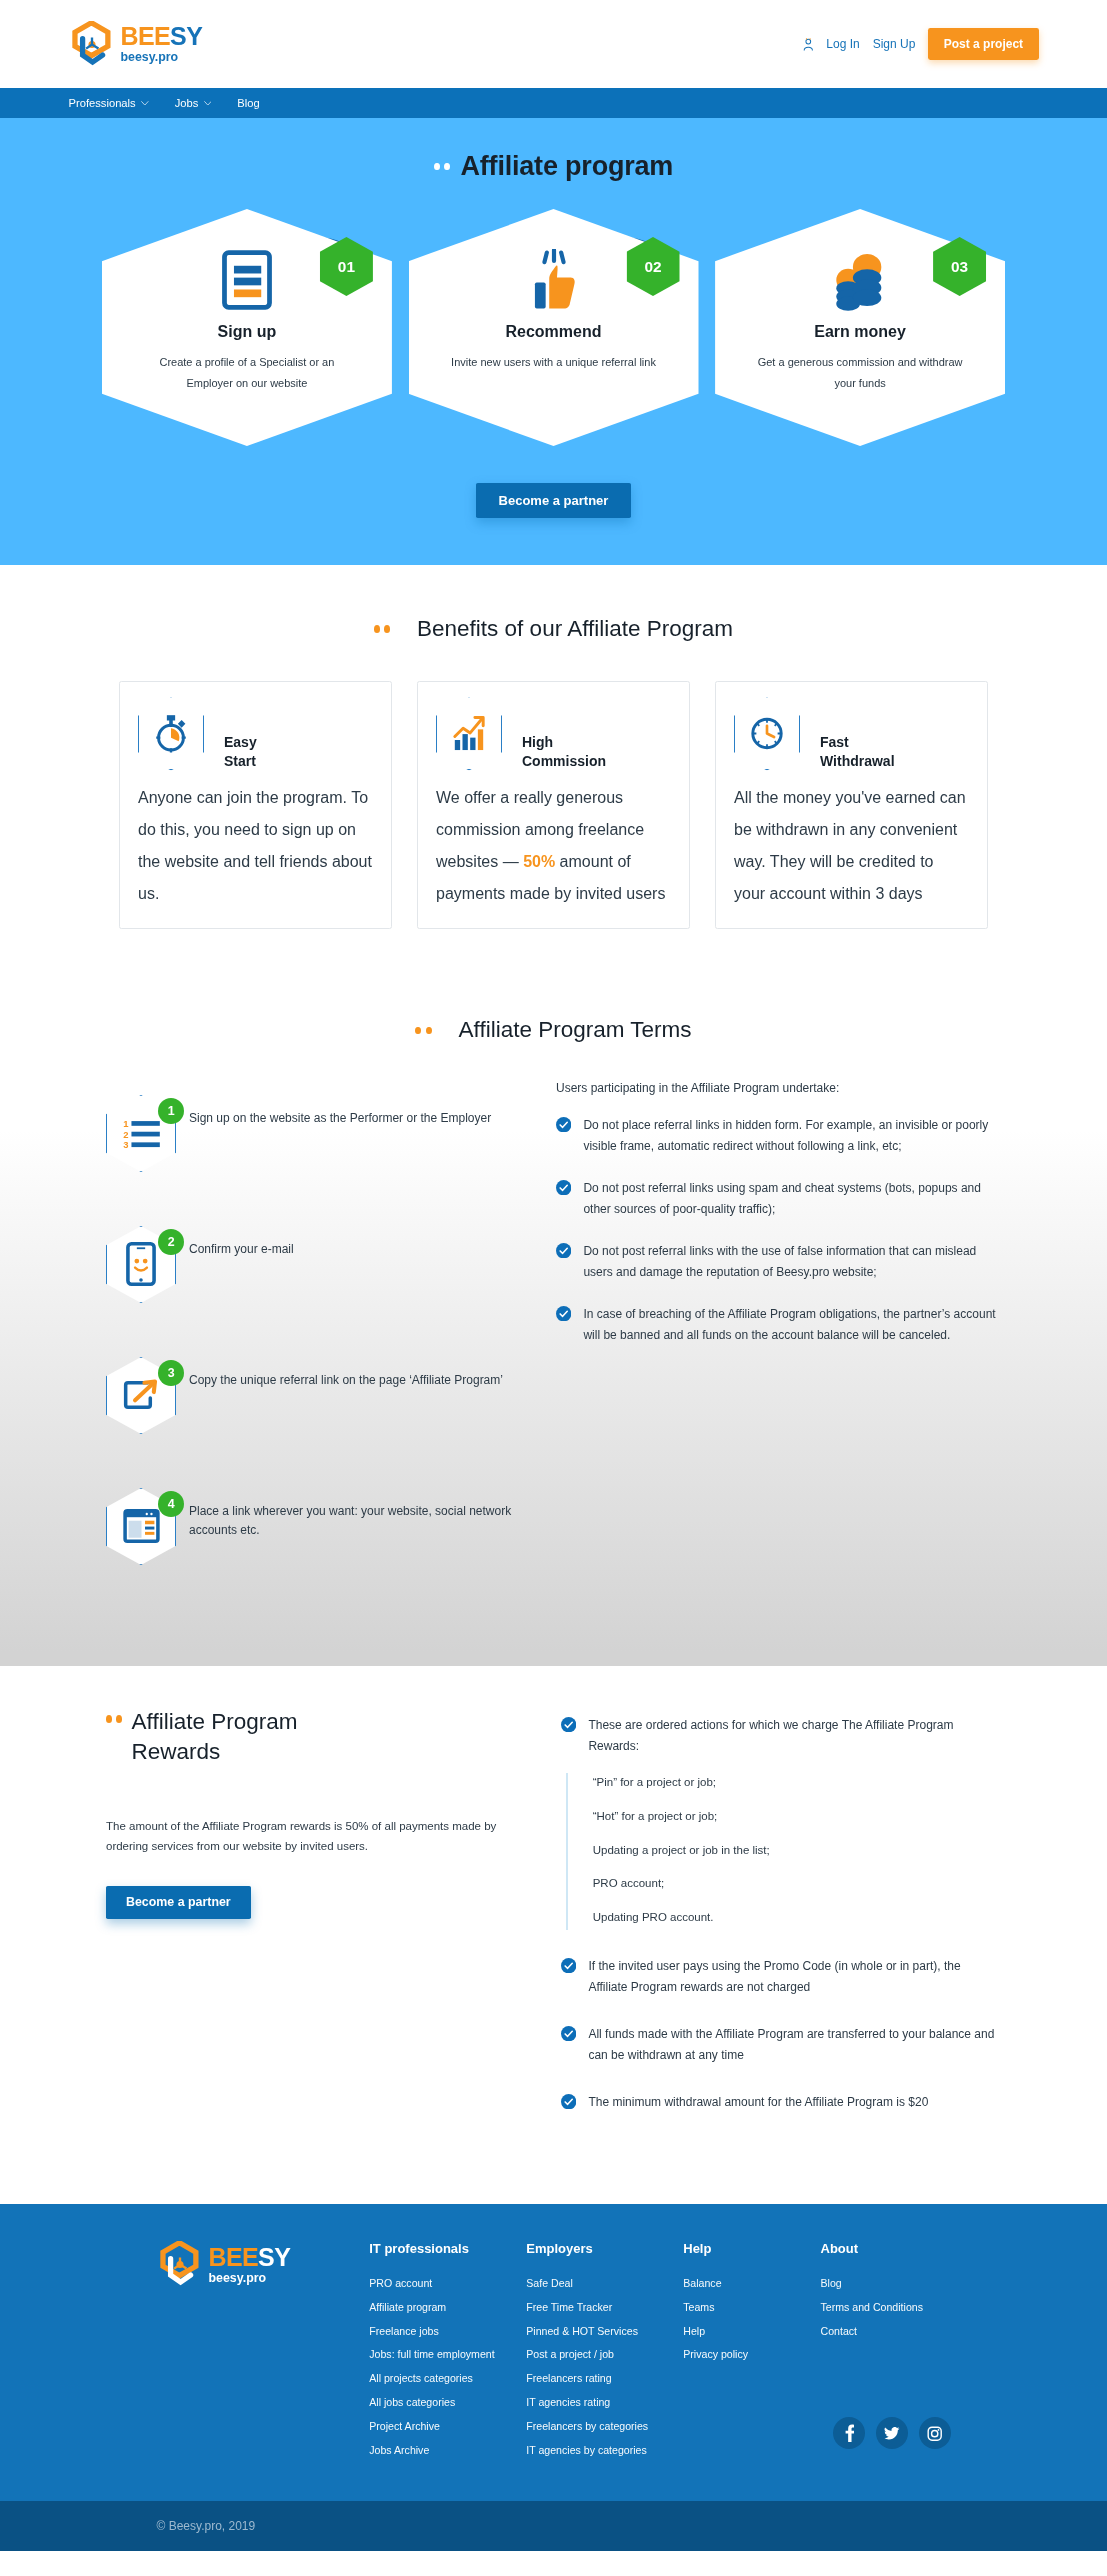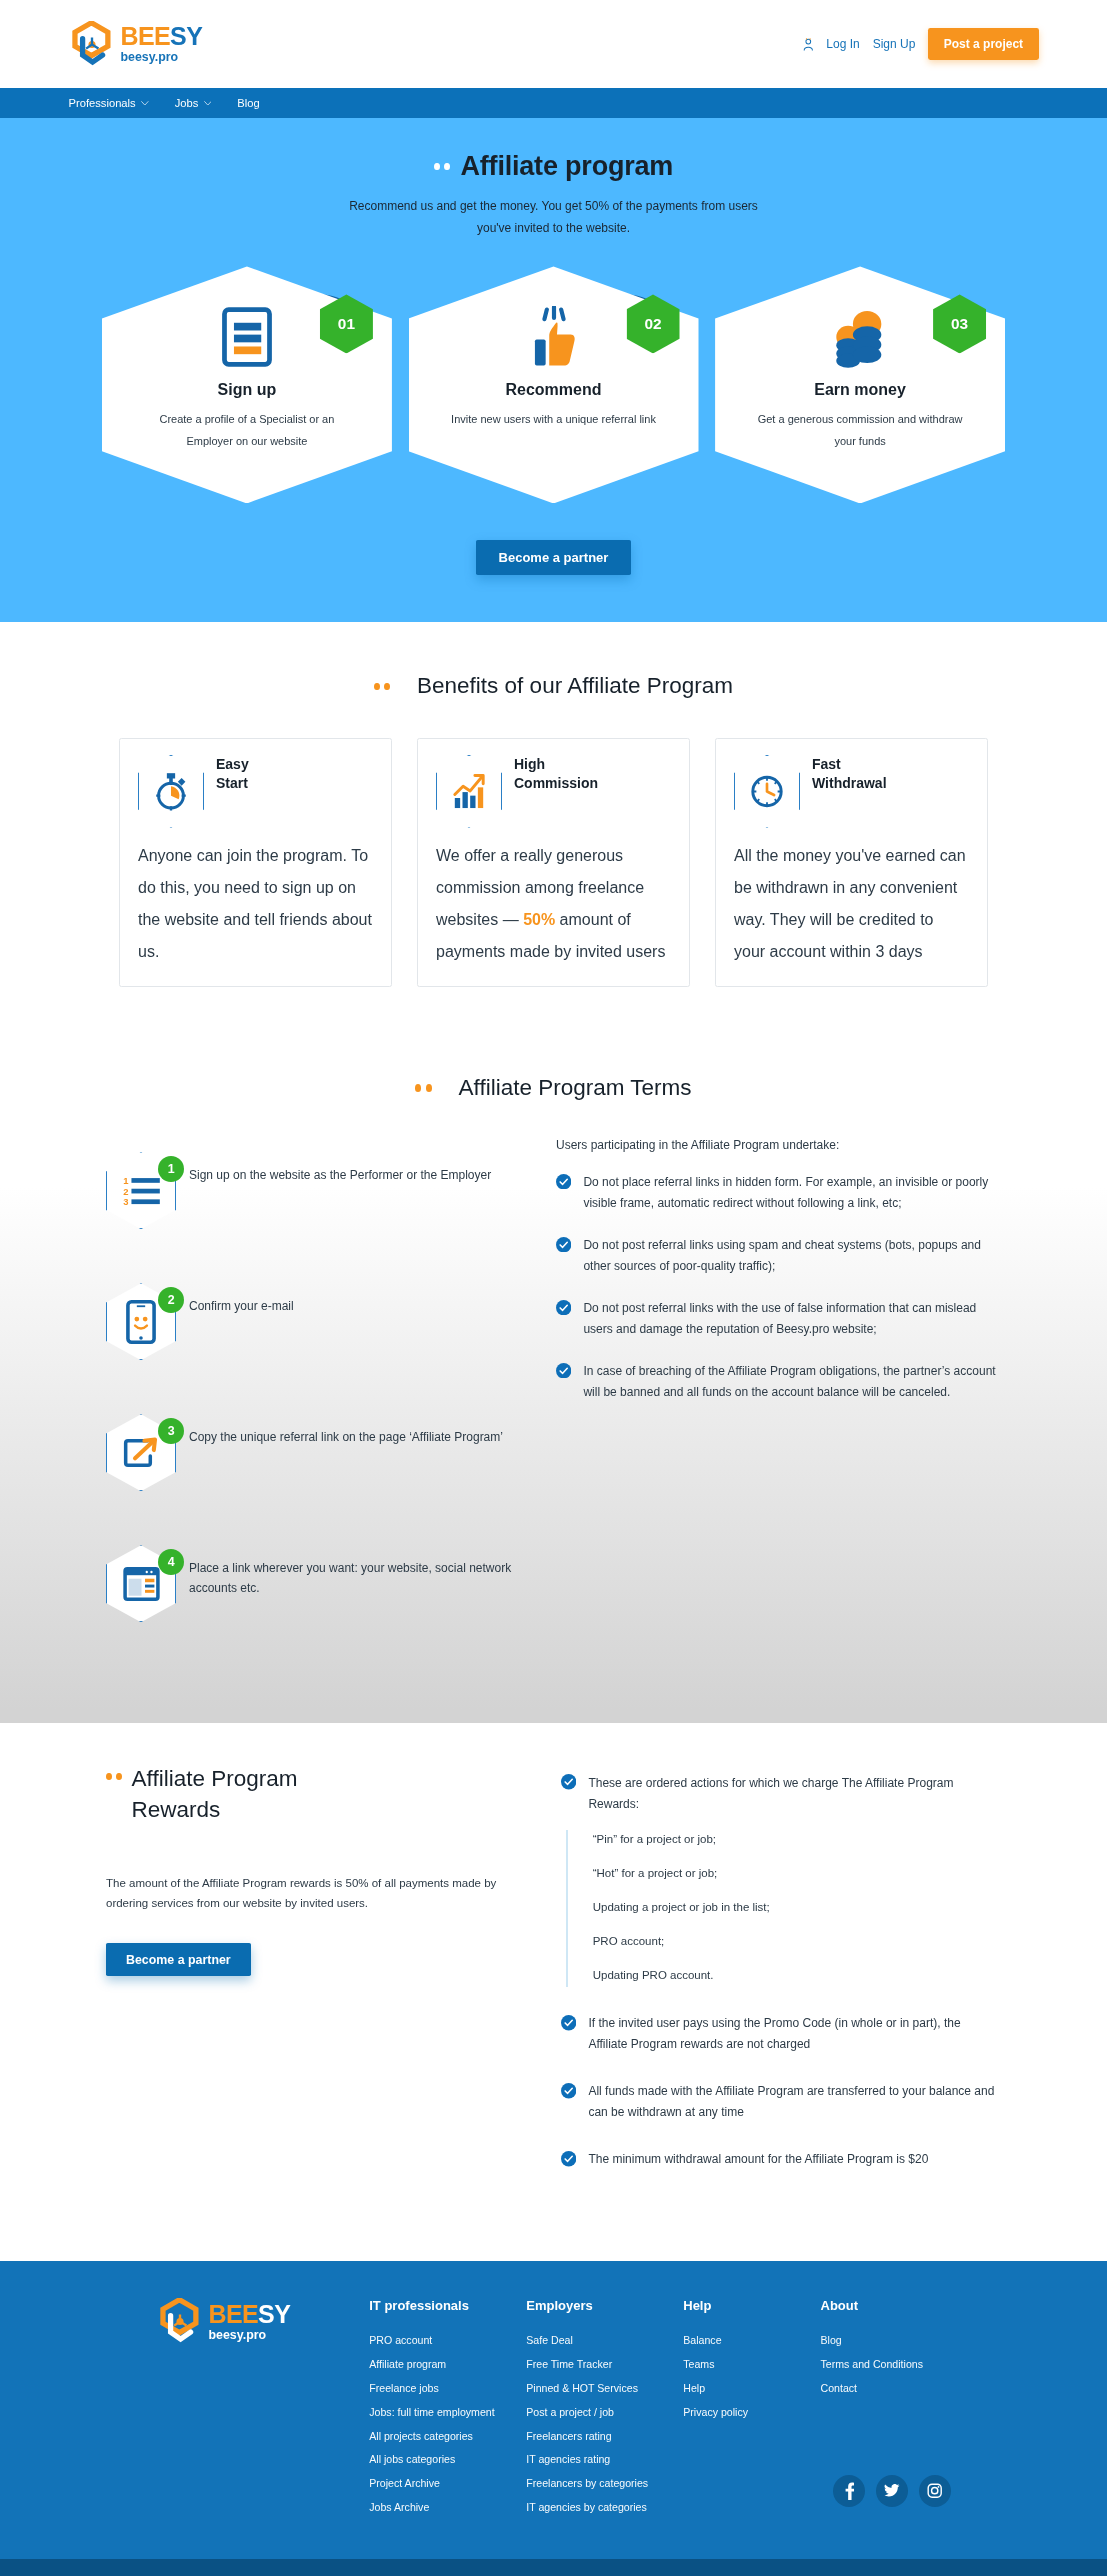--- a/index.html
+++ b/index.html
@@ -73,21 +73,21 @@
     font-size: 13px; font-weight: 700; padding: 10px 22.5px; cursor: pointer;
     box-shadow: 0 4.7px 10.6px rgba(10,108,176,0.35); font-family: inherit;
   }
 
   
   .benefits { background: #fff; padding: 51px 0 41px; }
   .sec-title-row { display: flex; align-items: center; justify-content: center; gap: 27px; }
   .sec-title { font-size: 22.5px; font-weight: 400; color: #17212b; }
   .ben-cards { display: flex; justify-content: center; gap: 25px; margin-top: 39px; }
   .bcard { width: 273px; min-height: 207px; border: 0.6px solid #e2e6ea; border-radius: 2.4px; padding: 15.4px 18px 18px; background:#fff; }
-  .bcard-head { display: flex; align-items: flex-start; gap: 12px; }
+  .bcard-head { display: flex; align-items: flex-end; gap: 20px; }
   .hexicon {
     width: 66px; height: 73px; flex: none;
     background: #fff; border: 0.9px solid #2a7fc6;
     clip-path: polygon(50% 0%, 100% 25%, 100% 75%, 50% 100%, 0% 75%, 0% 25%);
     display: flex; align-items: center; justify-content: center;
     filter: drop-shadow(0 1.8px 4.1px rgba(42,127,198,0.35));
   }
   .bcard-head h4 { font-size: 14px; font-weight: 700; color: #17212b; line-height: 1.35; }
   .bcard p { font-size: 16px; color: #2d3b47; line-height: 2.0; margin-top: 12px; }
   .bcard p .hi { color: #F7941E; font-weight: 700; }
@@ -202,24 +202,20 @@
   </nav>
 
   <section class="hero">
     <div class="hero-title-row">
       <span class="dots">
           <i></i>
           <i></i>
         </span>
       <h1>Affiliate program</h1>
     </div>
-    <div class="hero-sub">
-      <div>Recommend us and get the money. You get 50% of the payments from users</div>
-      <div>you've invited to the website.</div>
-    </div>
 
     <div class="steps">
       <svg class="arrow a1" viewBox="0 0 150 80">
         <path d="M8 62 C25 10, 110 8, 134 56" fill="none" stroke="#1565A8" stroke-width="4"></path>
         <path d="M122 46 L136 62 L118 66" fill="none" stroke="#1565A8" stroke-width="4" stroke-linecap="round" stroke-linejoin="round"></path>
       </svg>
       <svg class="arrow a2" viewBox="0 0 150 80">
         <path d="M8 62 C25 10, 110 8, 134 56" fill="none" stroke="#1565A8" stroke-width="4"></path>
         <path d="M122 46 L136 62 L118 66" fill="none" stroke="#1565A8" stroke-width="4" stroke-linecap="round" stroke-linejoin="round"></path>
       </svg>

